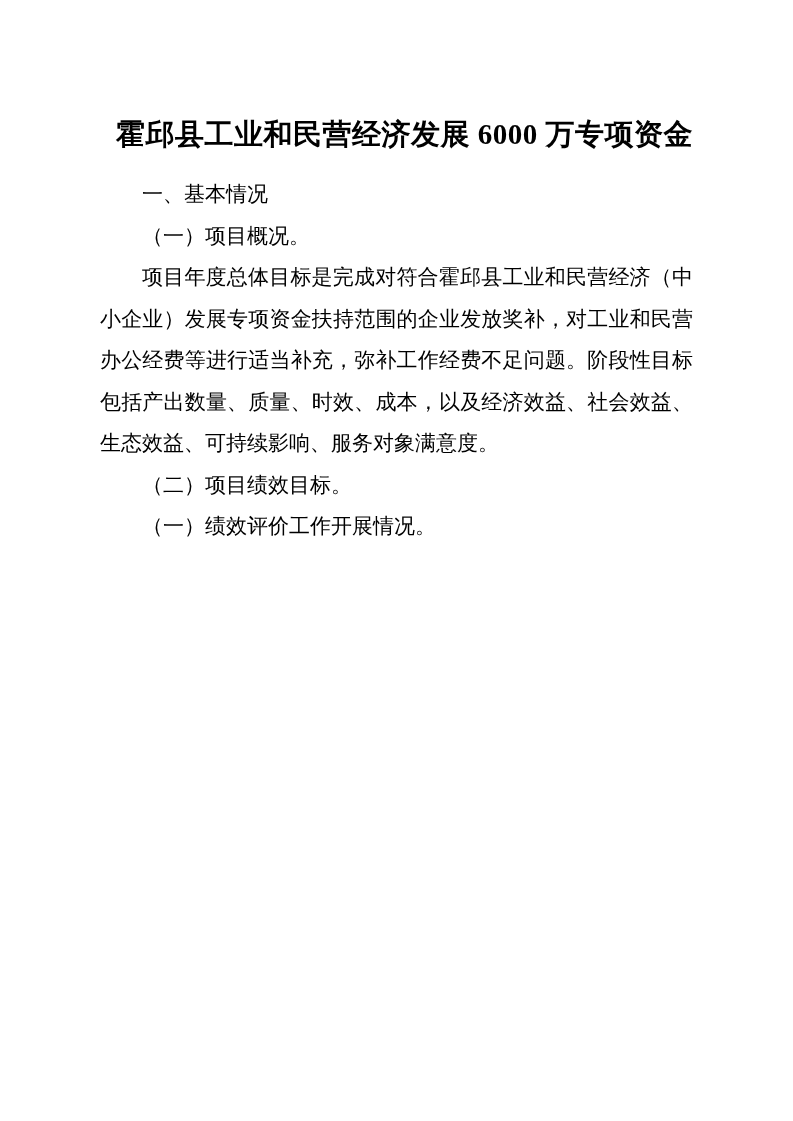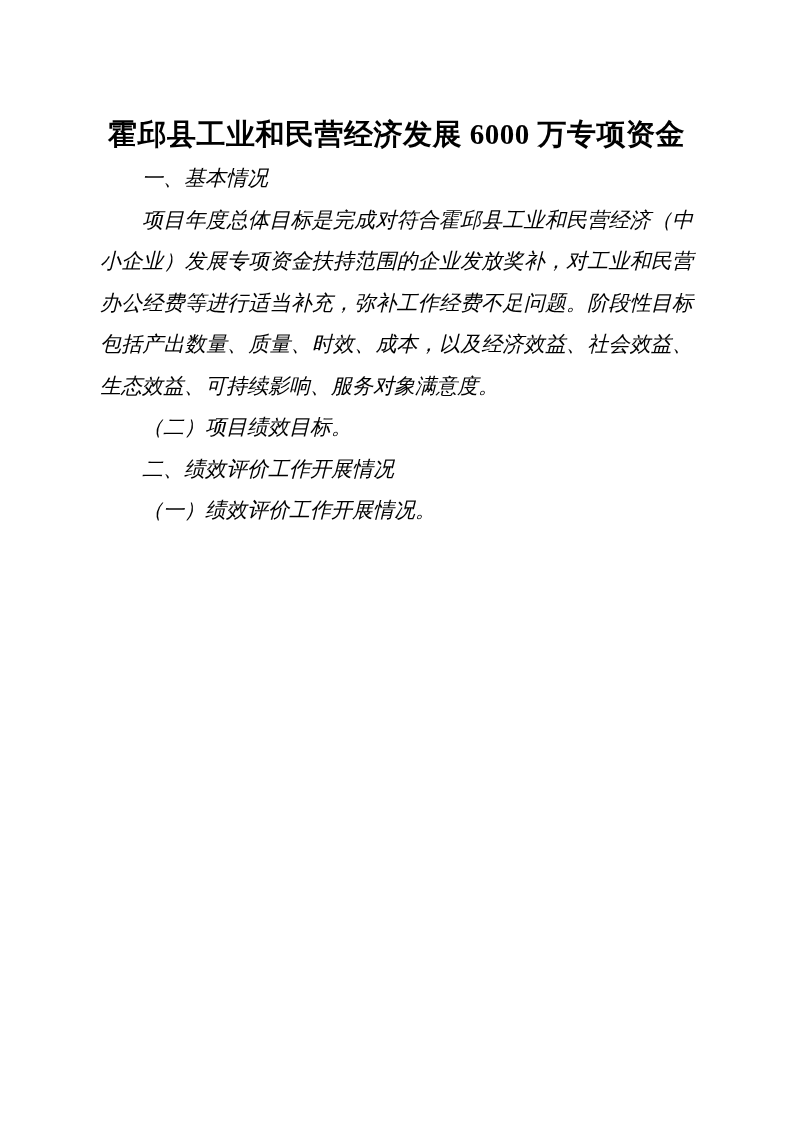--- a/index.html
+++ b/index.html
@@ -13,45 +13,44 @@
     height: 1121px;
     margin: 0 auto;
     background: #ffffff;
     color: #000000;
     font-family: "Liberation Serif", "DejaVu Serif", serif;
     overflow: hidden;
     box-sizing: border-box;
     padding: 112px 100px 0 100px;
   }
   .doc-title {
-    margin: 0 0 1px 0;
+    margin: 0 0 17px 0;
     font-size: 29px;
     font-weight: 700;
     line-height: 45px;
-    text-align: center;
+    text-align: right;
     letter-spacing: 0.5px;
   }
   .doc-body p {
     margin: 0;
     font-size: 21px;
     line-height: 41.5px;
     text-align: justify;
     text-indent: 2em;
     word-break: normal;
-    font-style: italic;
   }
 </style>
 </head>
 <body>
 
 <div class="page">
 
   <h1 class="doc-title"><span>霍邱县工业和民营经济发展 6000 万专项资金</span><br></h1>
 
   <div class="doc-body">
     <p>一、基本情况</p>
+    <p>（一）项目概况。</p>
     <p>项目年度总体目标是完成对符合霍邱县工业和民营经济（中小企业）发展专项资金扶持范围的企业发放奖补，对工业和民营办公经费等进行适当补充，弥补工作经费不足问题。阶段性目标包括产出数量、质量、时效、成本，以及经济效益、社会效益、生态效益、可持续影响、服务对象满意度。</p>
     <p>（二）项目绩效目标。</p>
-    <p>二、绩效评价工作开展情况</p>
     <p>（一）绩效评价工作开展情况。</p>
   </div>
 
 </div>
 
 </body></html>

